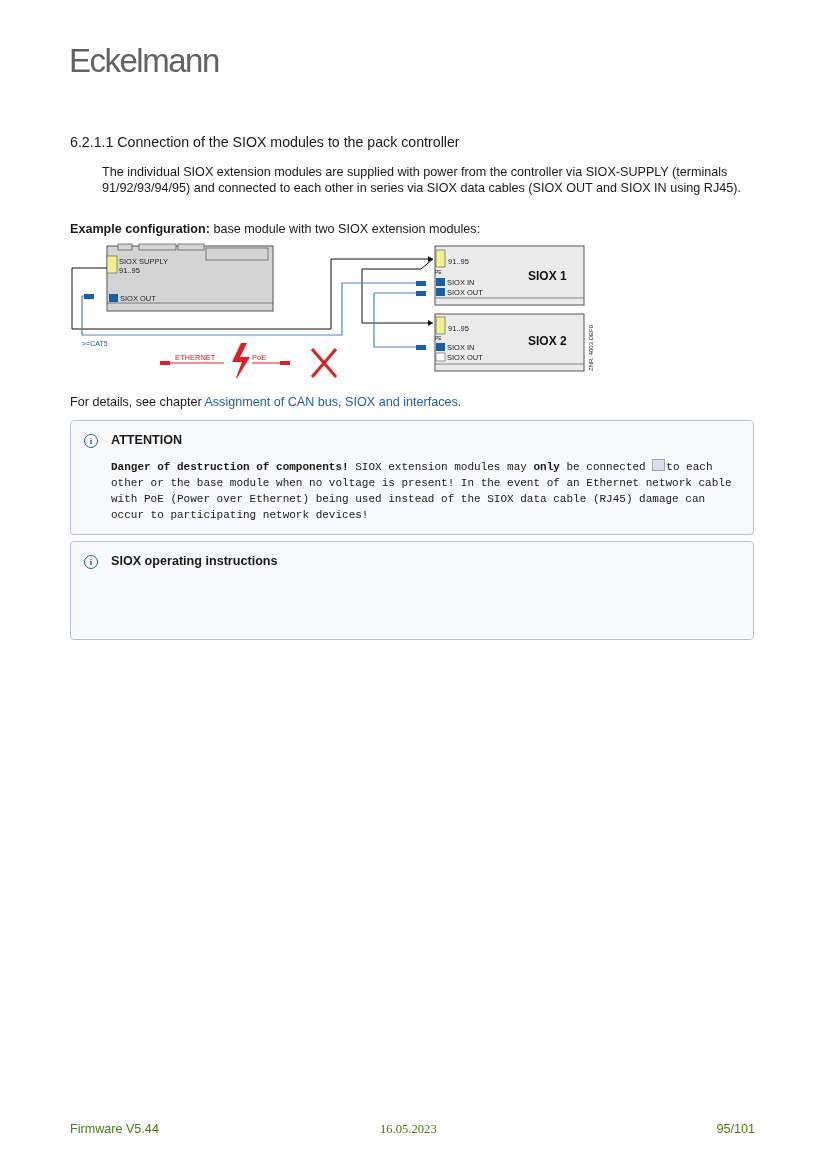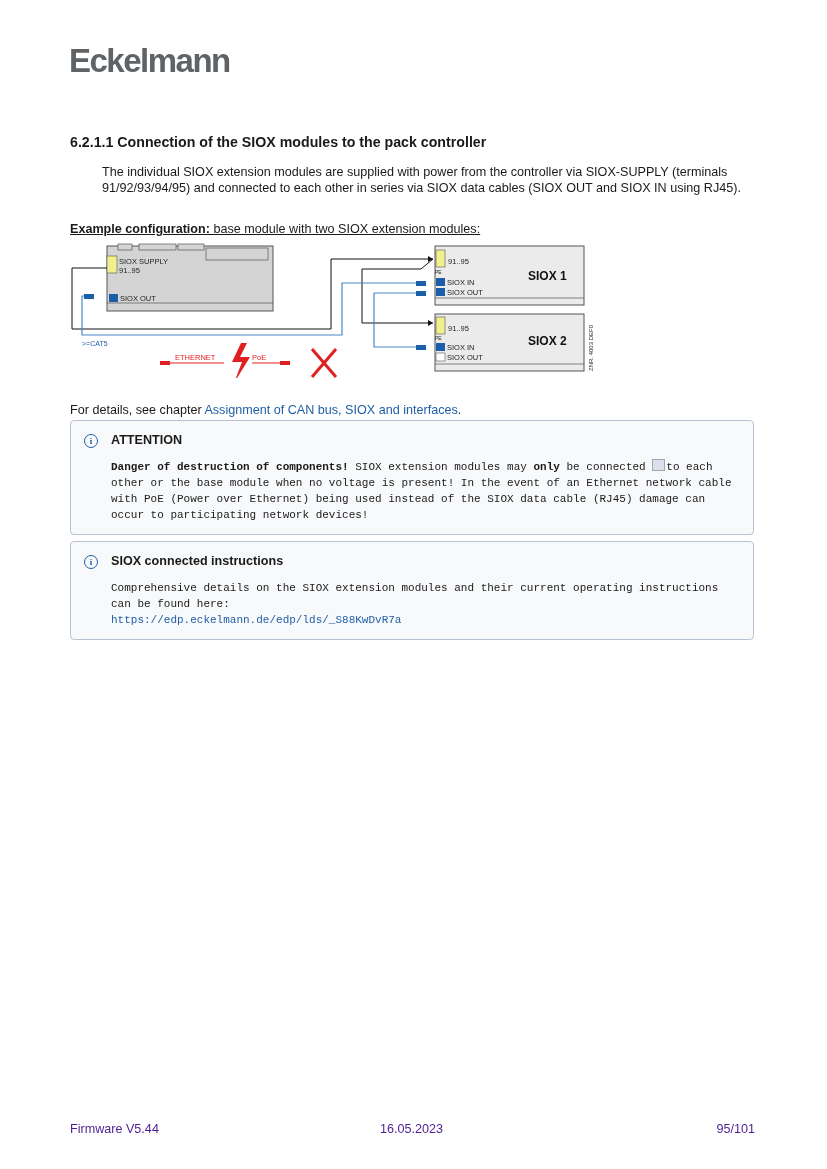--- a/index.html
+++ b/index.html
@@ -1,35 +1,35 @@
 <!DOCTYPE html>
 <html><head>
 <meta charset="utf-8">
 <style>
   html, body { margin: 0; padding: 0; background: #ffffff; }
   body { width: 827px; height: 1169px; position: relative; font-family: "Liberation Sans", sans-serif; color: #1a1a1a; overflow: hidden; }
-  .logo { position: absolute; left: 69px; top: 42px; font-family: "Liberation Sans", sans-serif; font-weight: bold; font-size: 33px; letter-spacing: -1.5px; color: #5f6366; }
-  .heading { position: absolute; left: 70px; top: 134px; font-size: 14.2px; font-weight: bold; color: #1a1a1a; }
+  .logo { position: absolute; left: 69px; top: 42px; font-family: "Liberation Sans", sans-serif; font-weight: normal; font-size: 33px; letter-spacing: -1.5px; color: #5f6366; }
+  .heading { position: absolute; left: 70px; top: 134px; font-size: 14.2px; font-weight: normal; color: #1a1a1a; }
   .para { position: absolute; left: 70px; width: 690px; font-size: 12.6px; line-height: 16px; color: #1a1a1a; }
   .p1 { top: 164px; margin-left: 32px; }
-  .p2 { top: 221px; text-decoration: underline; }
-  .p3 { top: 394px; margin-top: 8px; }
+  .p2 { top: 221px; }
+  .p3 { top: 394px; }
   a.link { color: #1f5fa8; text-decoration: none; }
   b { font-weight: bold; }
   .diagram { position: absolute; left: 66px; top: 243px; width: 530px; height: 135px; }
   .note { position: absolute; left: 70px; width: 684px; background: #f8f9fb; border: 1px solid #b7c3d1; border-radius: 4px; box-sizing: border-box; }
   .note1 { top: 420px; height: 115px; }
   .note2 { top: 541px; height: 99px; }
   .note-icon { position: absolute; left: 13px; top: 13px; width: 12px; height: 12px; border: 1.4px solid #1f5fa8; border-radius: 50%; color: #1f5fa8; font-size: 9px; font-weight: bold; line-height: 12px; text-align: center; font-family: "Liberation Serif", serif; }
   .note-title { position: absolute; left: 40px; top: 12px; font-size: 12.6px; font-weight: bold; color: #1a1a1a; text-align: center; }
   .note-body { position: absolute; left: 40px; top: 38px; width: 630px; font-size: 11px; line-height: 16px; color: #1a1a1a; font-family: Liberation Mono, monospace; }
   .inline-img { display: inline-block; width: 11px; height: 10px; border: 1px solid #9aa; background: #dde; vertical-align: -1px; margin-right: 1px; }
-  .footer { position: absolute; top: 1122px; font-size: 12.6px; color: #4c1d95; }
+  .footer { position: absolute; top: 1122px; font-size: 12.6px; color: #4d7c0f; }
   .f-left { left: 70px; }
-  .f-center { left: 380px; }
+  .f-center { left: 380px; font-family: Liberation Serif, serif; }
   .f-right { right: 72px; }
 </style>
 </head>
 <body>
 
 <div class="logo">Eckelmann</div>
 
 <div class="heading">6.2.1.1  Connection of the SIOX modules to the pack controller</div>
 
 <div class="para p1">The individual SIOX extension modules are supplied with power from the controller via SIOX-SUPPLY (terminals 91/92/93/94/95) and connected to each other in series via SIOX data cables (SIOX OUT and SIOX IN using RJ45).</div>
@@ -108,19 +108,18 @@
 <div class="para p3"><span>For details, see chapter </span><a class="link" href="#">Assignment of CAN bus, SIOX and interfaces</a><span>.</span></div>
 
 <div class="note note1">
   <div class="note-icon">i</div>
   <div class="note-title">ATTENTION</div>
   <div class="note-body"><b>Danger of destruction of components!</b><span> SIOX extension modules may </span><b>only</b><span> be connected </span><span class="inline-img"></span><span>to each other or the base module when no voltage is present! In the event of an Ethernet network cable with PoE (Power over Ethernet) being used instead of the SIOX data cable (RJ45) damage can occur to participating network devices!</span></div>
 </div>
 
 <div class="note note2">
   <div class="note-icon">i</div>
-  <div class="note-title">SIOX connected instructions</div>
-  <div class="note-body"><span>Comprehensive details on the SIOX extension modules and their current operating instructions can be found here:</span><br><a class="link" href="#">https://edp.eckelmann.de/edp/lds/_S88KwDvR7a</a></div>
+  <div class="note-title">SIOX operating instructions</div>
 </div>
 
 <div class="footer f-left">Firmware V5.44</div>
 <div class="footer f-center">16.05.2023</div>
 <div class="footer f-right">95/101</div>
 
 </body></html>

